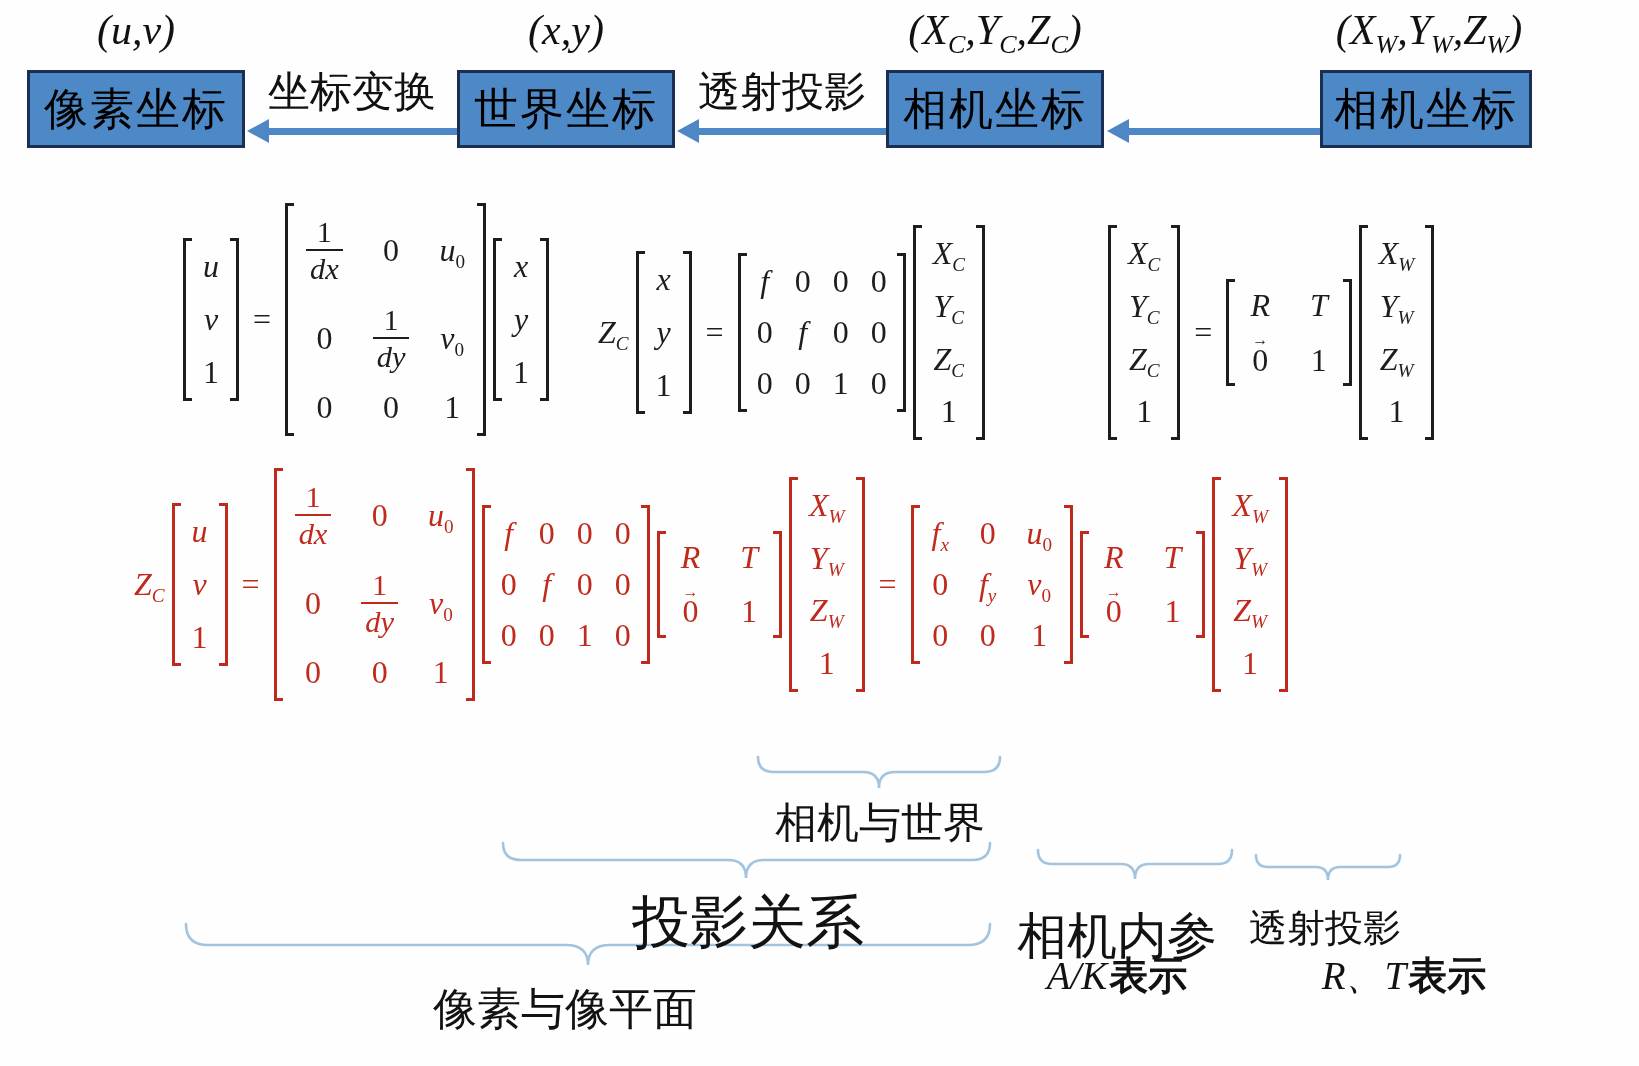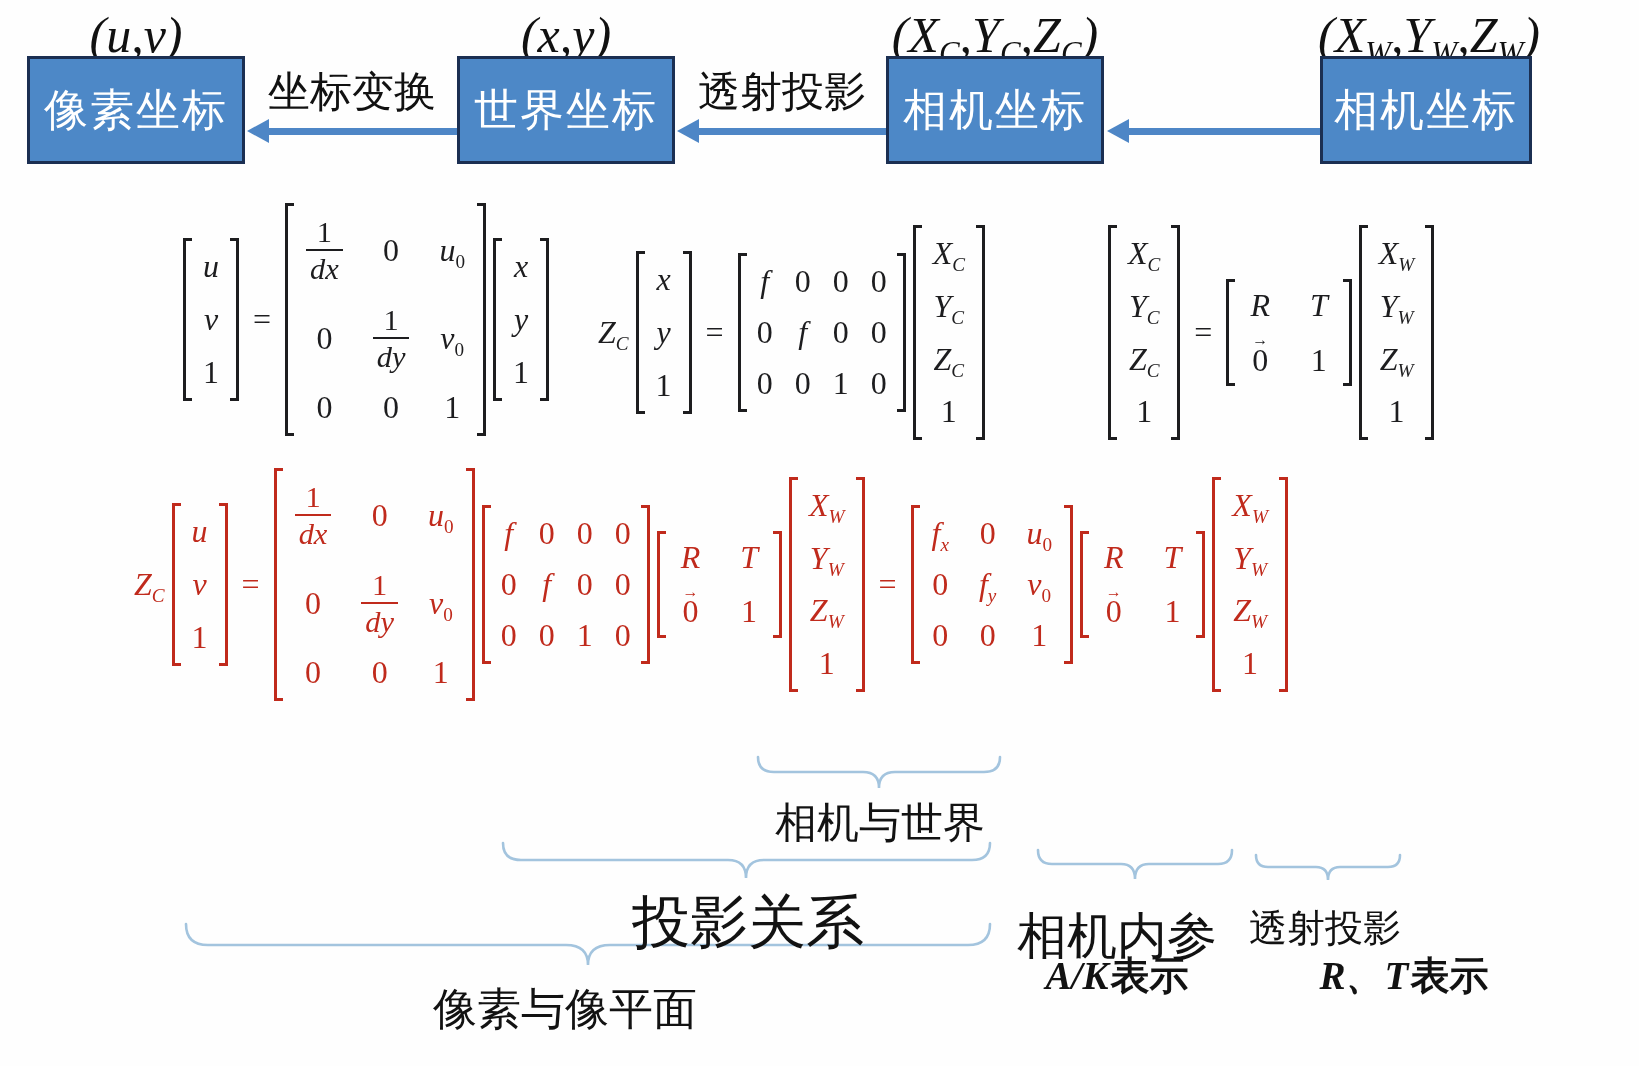--- a/index.html
+++ b/index.html
@@ -1,25 +1,25 @@
 <!DOCTYPE html>
 <html style="--box-fill: #4d88c7; --box-border: #1b2f52; --arrow: #4e86c6; --formula-black: #1d1d1f; --formula-red: #c02a1c; --brace: #a3c4de;"><head>
 <meta charset="utf-8">
 <style>
   html,body{margin:0;padding:0;background:#fff;}
   #canvas{position:relative;width:1639px;height:1066px;background:#fefefe;overflow:hidden;
           font-family:"Liberation Serif","DejaVu Serif",serif;color:#151515;}
 
   
-  .fbox{position:absolute;top:56px;height:108px;width:218px;
+  .fbox{position:absolute;top:70px;height:78px;width:218px;
         background:var(--box-fill,#4d88c7);border:3px solid var(--box-border,#1b2f52);
         display:flex;align-items:center;justify-content:center;
-        color:#ffffff;font-size:44px;letter-spacing:2px;box-sizing:border-box;}
+        color:#000000;font-size:44px;letter-spacing:2px;box-sizing:border-box;}
   .coord{position:absolute;top:6px;width:230px;text-align:center;
-         font-style:italic;font-size:50px;color:#111;}
+         font-style:italic;font-size:42px;color:#111;}
   .coord sub{font-size:.62em;line-height:0;}
   .alabel{position:absolute;top:64px;width:220px;text-align:center;font-size:42px;color:#111;}
   .arrowline{position:absolute;top:128px;height:7px;background:var(--arrow,#4e86c6);}
   .arrowline::before{content:"";position:absolute;left:-21px;top:-9px;width:0;height:0;
         border-top:12px solid transparent;border-bottom:12px solid transparent;
         border-right:22px solid var(--arrow,#4e86c6);}
 
   
   .eq{position:absolute;display:flex;align-items:center;gap:7px;font-size:32px;line-height:1.15;}
   .eq.black{color:var(--formula-black,#1d1d1f);}
@@ -40,21 +40,21 @@
   .frac{display:inline-flex;flex-direction:column;align-items:center;font-size:.95em;line-height:1.12;}
   .frac .den{border-top:2.5px solid currentColor;padding:1px 4px;}
   .frac .num{padding:0 4px;}
   .vec0{position:relative;display:inline-block;}
   .vec0 .acc{position:absolute;top:-.68em;left:50%;transform:translateX(-50%);font-size:.5em;}
 
   
   #braces{position:absolute;left:0;top:0;pointer-events:none;}
   #braces path{stroke:var(--brace,#a3c4de);stroke-width:2.6;fill:none;stroke-linecap:round;}
   .ann{position:absolute;text-align:center;color:#121212;}
-  .emph{font-style:italic;font-weight:bold;margin-right:2px;}
+  .emph{font-style:italic;font-weight:normal;margin-right:2px;}
 </style>
 </head>
 <body>
 
 <div id="canvas">
 
   <div class="coord" style="left:21px">(u,v)</div>
   <div class="coord" style="left:451px">(x,y)</div>
   <div class="coord" style="left:880px">(X<sub>C</sub>,Y<sub>C</sub>,Z<sub>C</sub>)</div>
   <div class="coord" style="left:1314px">(X<sub>W</sub>,Y<sub>W</sub>,Z<sub>W</sub>)</div>

